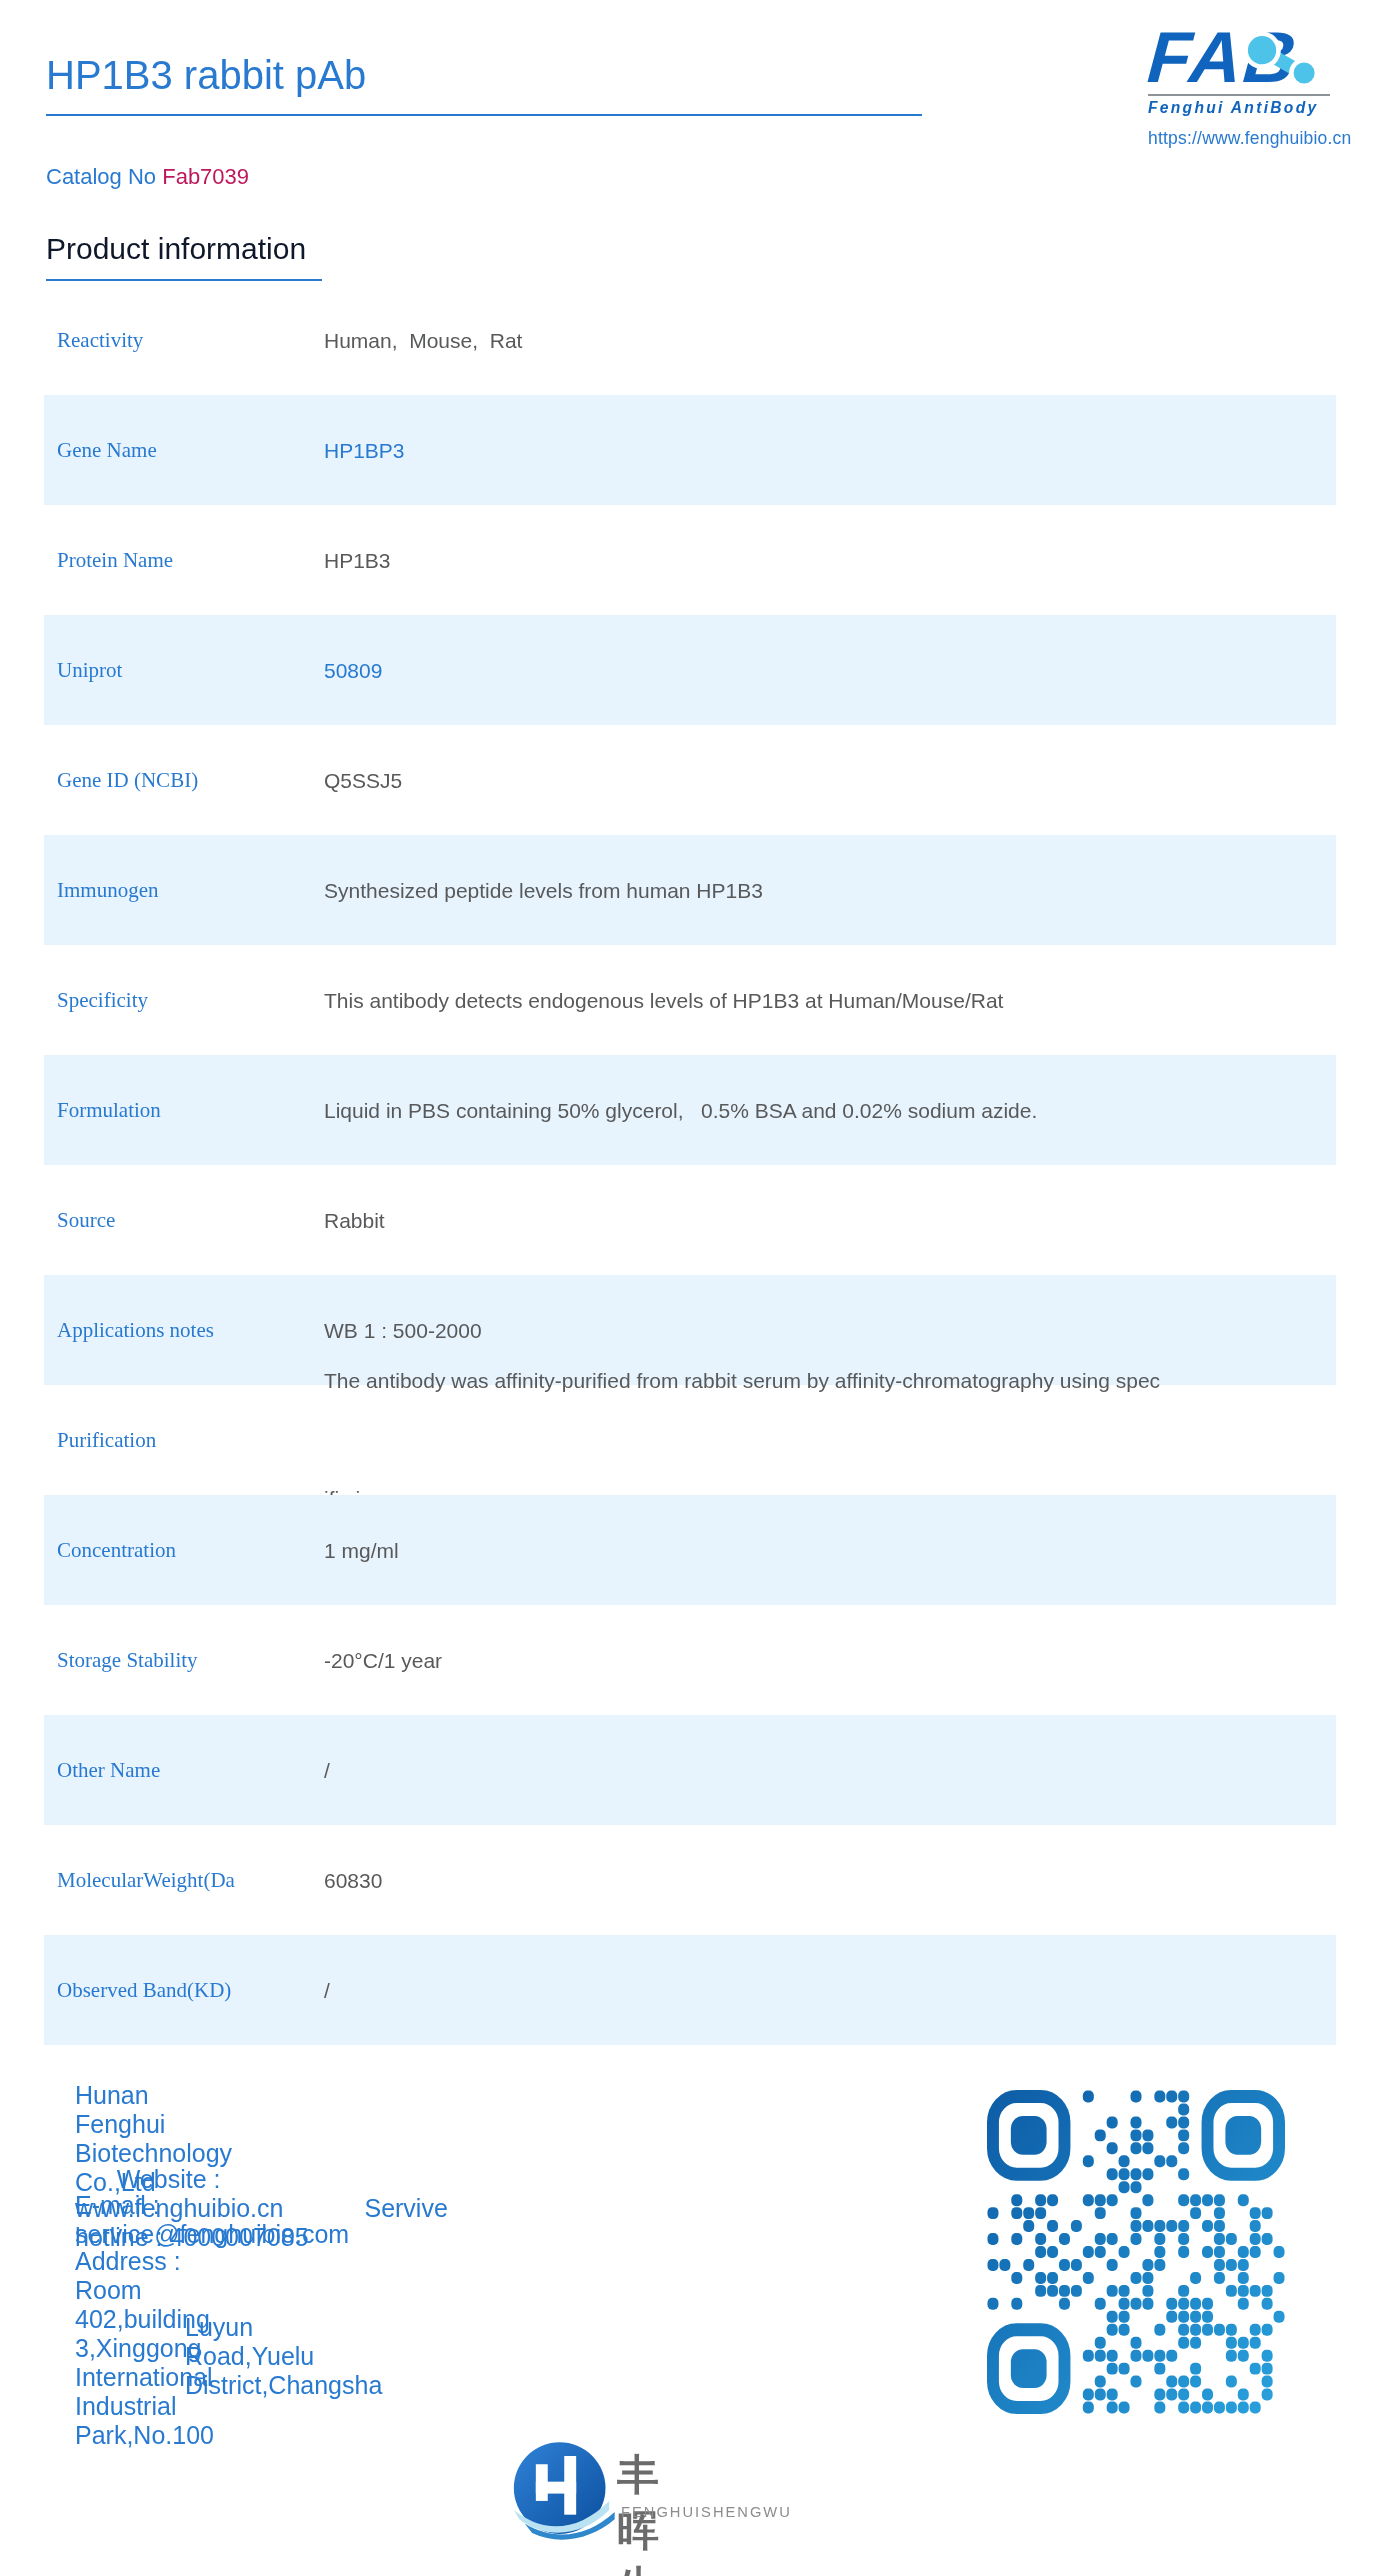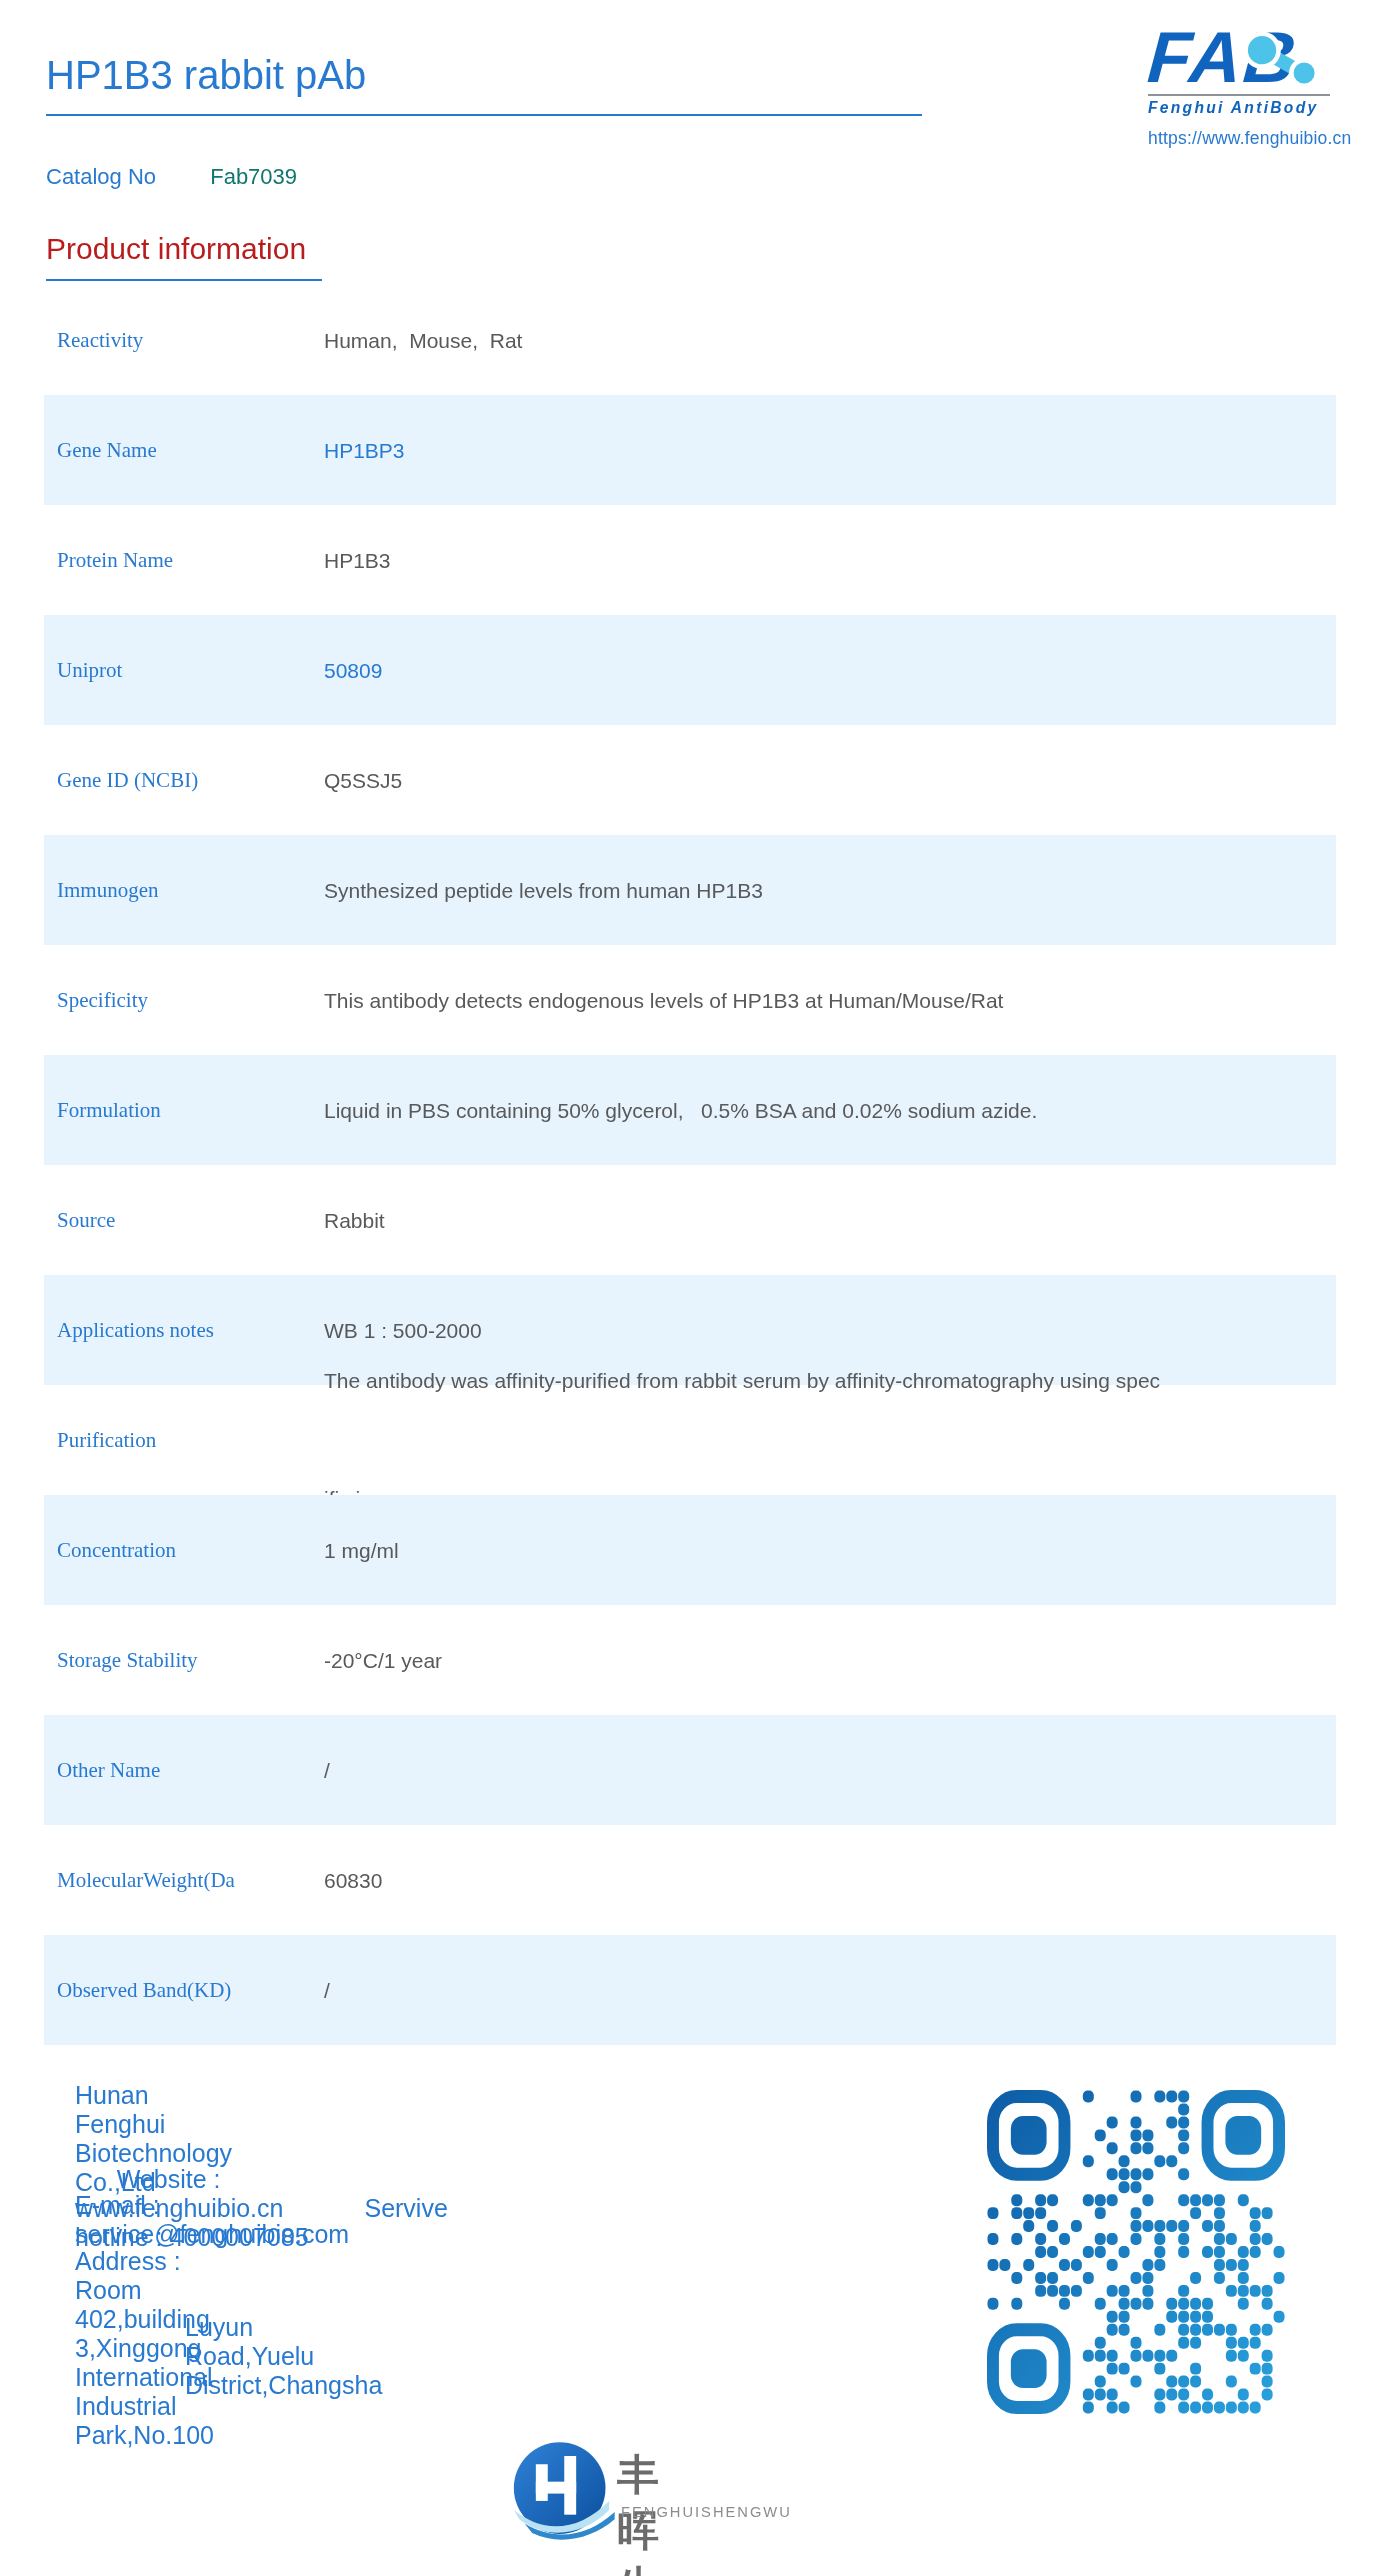--- a/index.html
+++ b/index.html
@@ -4,33 +4,33 @@
 <style>
   html,body{margin:0;padding:0;background:#fff;}
   .page{position:relative;width:1380px;height:2576px;background:#ffffff;overflow:hidden;
         font-family:"Liberation Sans","DejaVu Sans",sans-serif;color:#58595b;}
 
   
   .title{position:absolute;left:46px;top:53px;font-size:40px;font-weight:400;color:#2879d0;letter-spacing:0;}
   .title-rule{position:absolute;left:46px;top:114px;width:876px;height:1.8px;background:#2879d0;}
   .catalog{position:absolute;left:46px;top:164px;font-size:22px;}
   .catalog .lab{color:#2879d0;}
-  .catalog .val{color:#0f766e;margin-left:48px;}
+  .catalog .val{color:#be185d;}
 
   
   .logo{position:absolute;left:1148px;top:22px;width:198px;}
   .logo .fab{font-size:72px;line-height:70px;font-weight:700;font-style:italic;color:#1164bd;
              letter-spacing:1.8px;transform:skewX(-4deg);position:relative;}
   .logo .molecule{position:absolute;left:81px;top:9.2px;pointer-events:none;}
   .logo .logo-rule{width:182px;height:1.8px;background:#8e9399;margin-top:1.8px;}
   .logo .sub{margin-top:3.7px;font-size:15.6px;font-weight:700;font-style:italic;color:#1164bd;letter-spacing:2.3px;}
   .logo .url{margin-top:11px;font-size:17.5px;color:#2879d0;letter-spacing:0.2px;}
 
   
-  .section-title{position:absolute;left:46px;top:232px;font-size:30px;color:#b91c1c;text-align:center;}
+  .section-title{position:absolute;left:46px;top:232px;font-size:30px;color:#0f172a;text-align:center;}
   .section-rule{position:absolute;left:46px;top:279px;width:276px;height:1.8px;background:#2879d0;}
 
   
   .table{position:absolute;left:0;top:285px;width:1380px;}
   .row{position:relative;margin-left:44px;width:1292px;height:110px;display:flex;align-items:center;
        box-sizing:border-box;padding-left:13px;}
   .row.hl{background:#e7f4fd;justify-content:center;}
   .cell-label{width:267px;flex:0 0 267px;font-size:21px;color:#2879d0;font-family:Liberation Serif, serif;}
   .cell-value{flex:1;font-size:21px;color:#58595b;white-space:pre-wrap;line-height:33px;}
   .cell-value.blue{color:#2879d0;}

